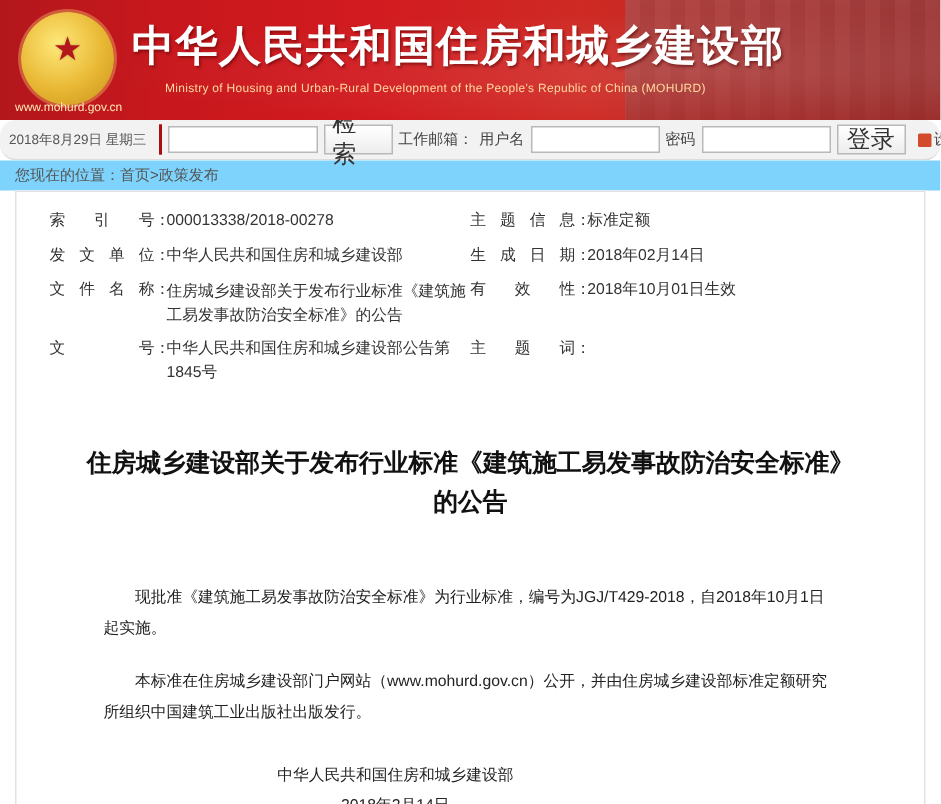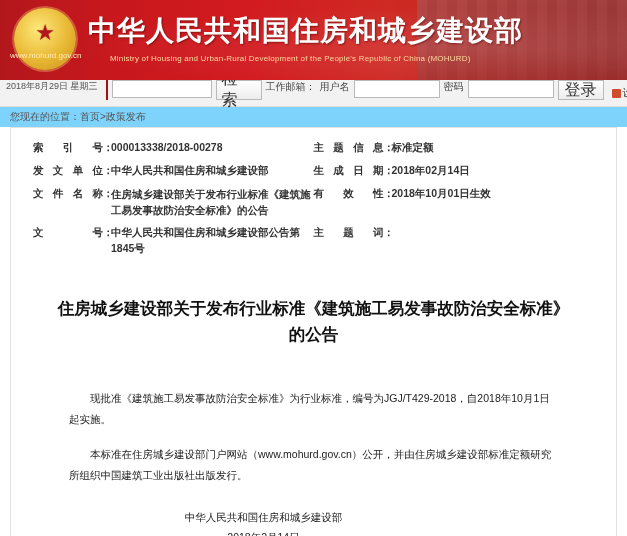--- a/index.html
+++ b/index.html
@@ -80,35 +80,37 @@
     margin-top: 4px;
     font-size: 8px;
     color: #ffd9a0;
     letter-spacing: .2px;
     white-space: nowrap;
     margin-left: 22px;
   }
   .banner-url {
     position: absolute;
     left: 10px;
-    bottom: 20px;
+    bottom: 4px;
     font-size: 8px;
     color: #ffe9b8;
   }
 
   
   .toolbar {
     height: 26px;
     background: #f2f2f2;
     border-bottom: 1px solid #dcdcdc;
     display: flex;
+    align-items: center;
     padding: 0 6px;
     gap: 4px;
     font-size: 10px;
     color: #444;
+    border-radius: 11px;
   }
   .toolbar .date {
     font-size: 9px;
     color: #555;
     white-space: nowrap;
     padding-right: 4px;
   }
   .toolbar .redbox {
     width: 20px; height: 18px;
     background: #d0201f;
@@ -176,21 +178,20 @@
     border: 1px solid #e2e2e2;
     background: #fff;
     height: 470px;
     position: relative;
   }
 
   .meta {
     padding: 12px 22px 6px 22px;
     font-size: 10.5px;
     color: #333;
-    font-weight: bold;
   }
   .meta-row {
     display: flex;
     margin-bottom: 7px;
     line-height: 1.5;
   }
   .meta-col {
     display: flex;
     width: 50%;
   }

